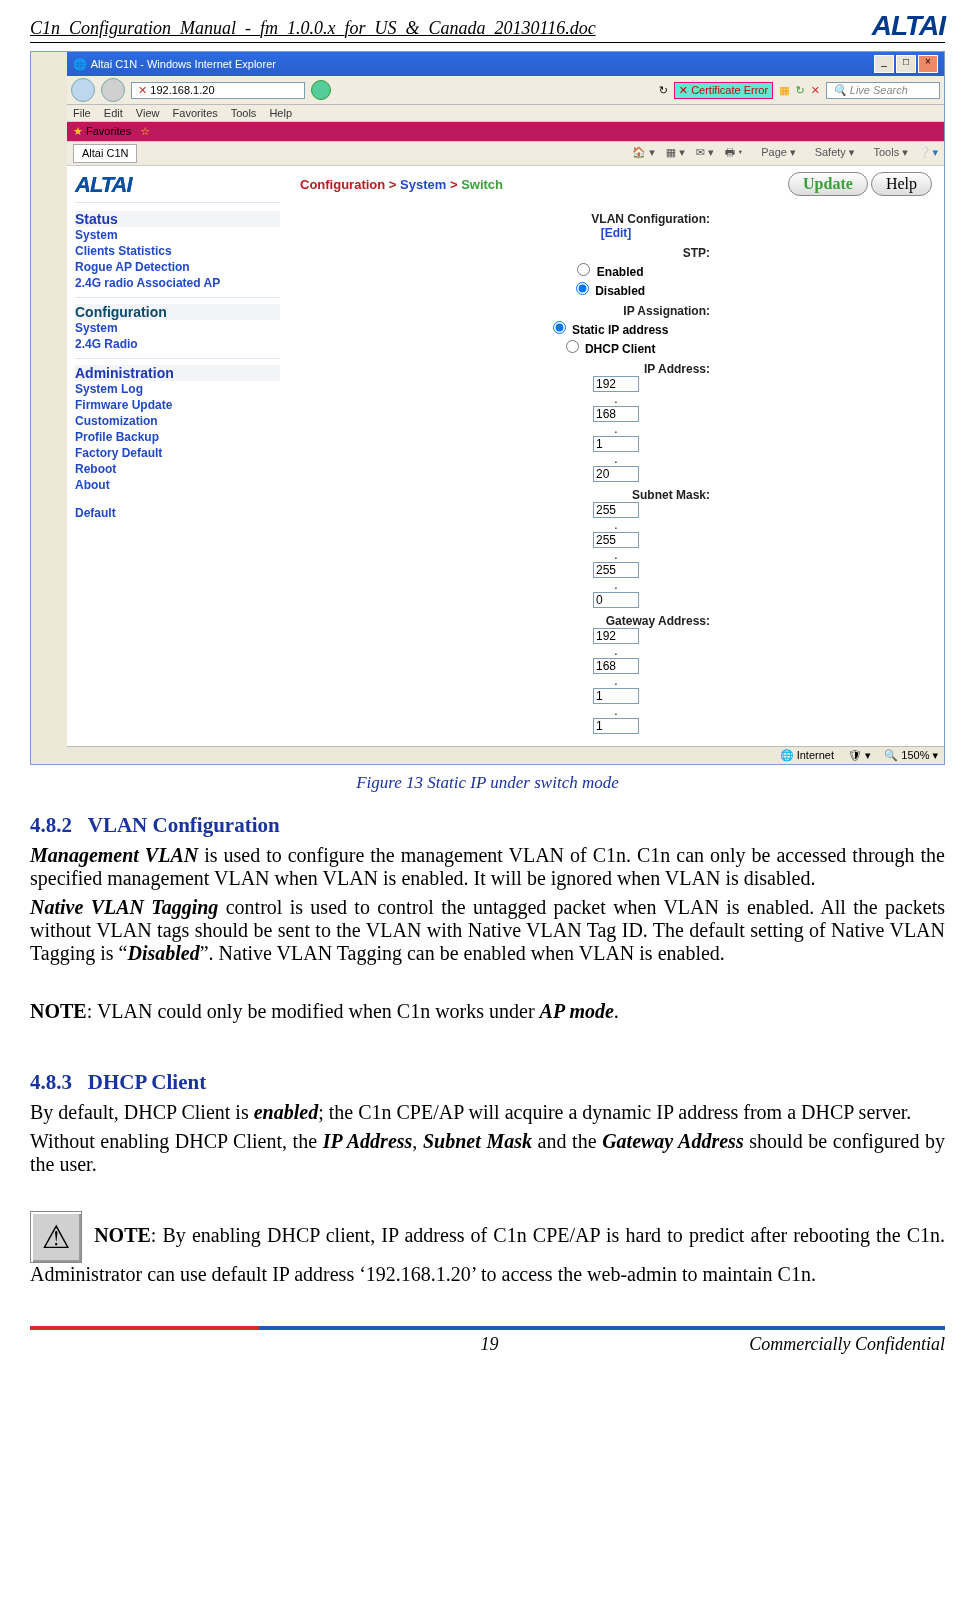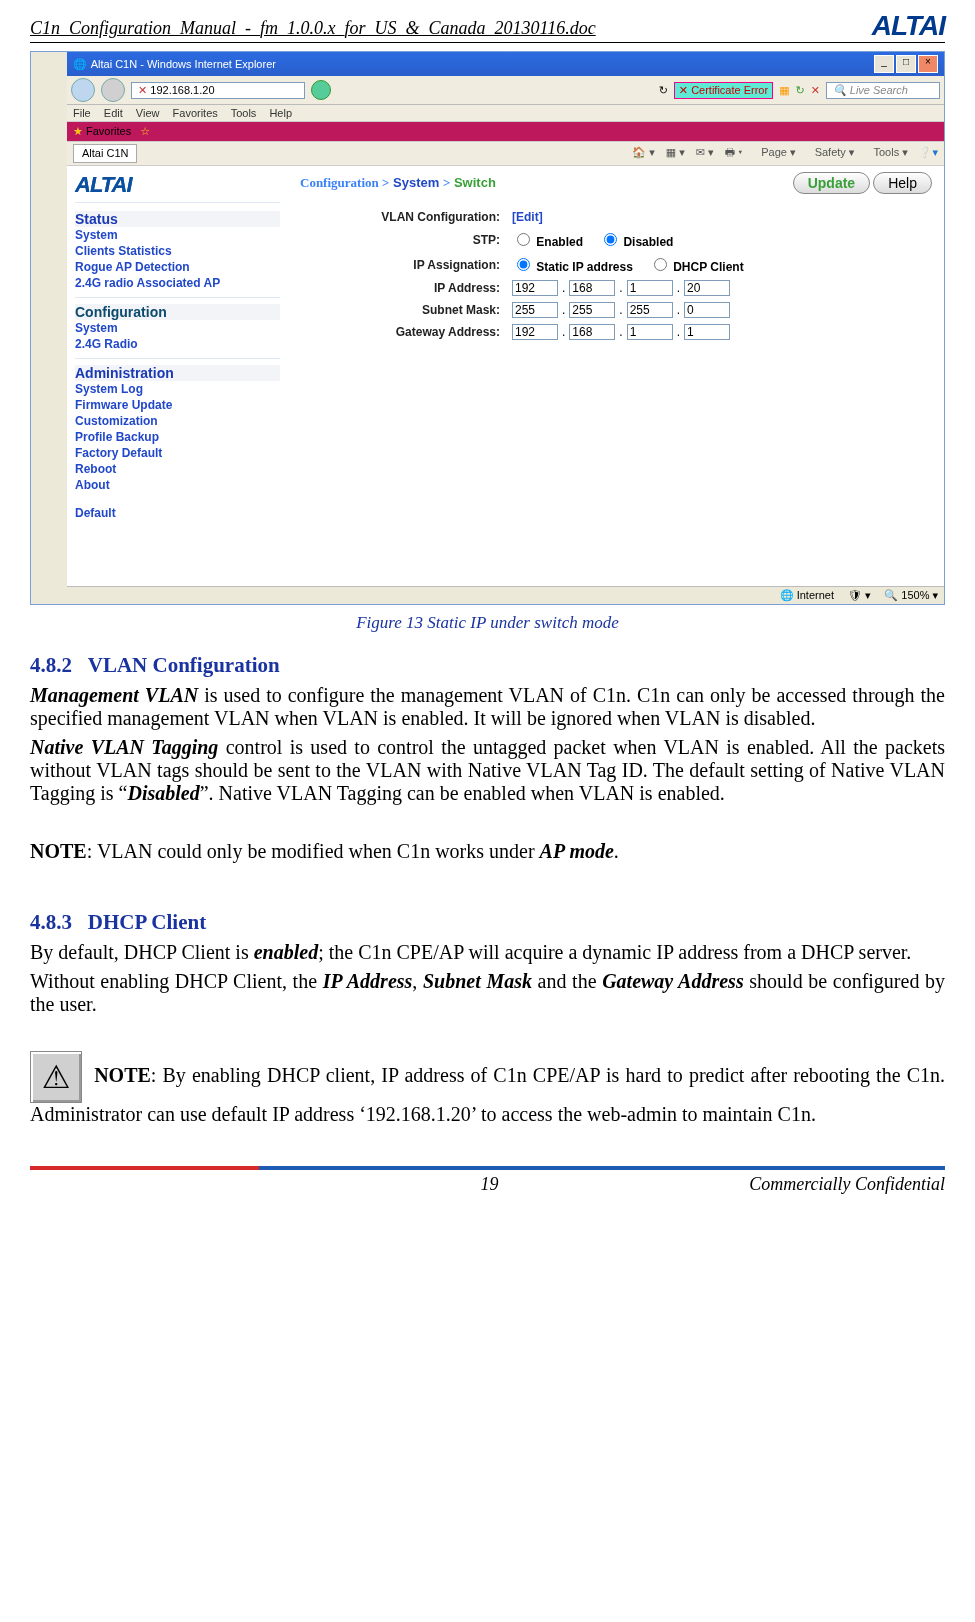--- a/index.html
+++ b/index.html
@@ -116,38 +116,39 @@
     .sb-section hr { border:0; border-top:1px solid #dfe8f5; margin:6px 0 2px 0;}
     .mainpanel { flex:1; padding: 6px 12px;}
     .breadcrumbs {
       display:flex;
       justify-content: space-between;
       align-items:center;
       margin-bottom: 12px;
       padding-bottom: 4px;
     }
     .breadcrumbs .bc { font-size:13px; font-weight:bold;}
-    .breadcrumbs .bc .bc1{ color:#3b82f6;font-family:Liberation Serif, serif;}
+    .breadcrumbs .bc .bc1{ color:#b91c1c;}
     .breadcrumbs .bc .bc2{ color:#2148c8;}
     .breadcrumbs .bc .bc3{ color:#3aa03a;}
     .breadcrumbs .btns button{
-      font-size:14px;
+      font-size:16px;
       padding:2px 14px;
       border:1px solid #888;
       border-radius:12px;
       background: linear-gradient(#fefefe,#dcdcdc);
       cursor:pointer;
-      font-family: Liberation Sans, sans-serif;
+      font-family: Liberation Serif, serif;
     }
     .breadcrumbs .btns .update{ color:#3aa03a; font-weight:bold;}
     .formrow {
       display:flex;
       align-items:center;
       margin: 6px 0;
       font-size:12px;
+      flex-direction:column;
     }
     .formrow .lbl{ width:200px; text-align:right; font-weight:bold; margin-right:12px; color:#222;}
     .formrow .edit-link{ color:#2148c8; font-weight:bold;}
     .formrow input[type=text]{ width:40px; font-size:12px; border:1px solid #7f9db9; padding:0 2px;}
     .formrow .dot{ margin:0 4px;}
     .formrow label{ margin-right:16px; font-weight:bold;}
     .statusbar { background:#ece9d8; border-top:1px solid #bbb; padding:2px 6px; display:flex; justify-content:flex-end; align-items:center; gap:14px; font-size:11px;}
     .statusbar .globe:before{ content:"🌐 ";}
     .fig-caption {
       text-align:center;

